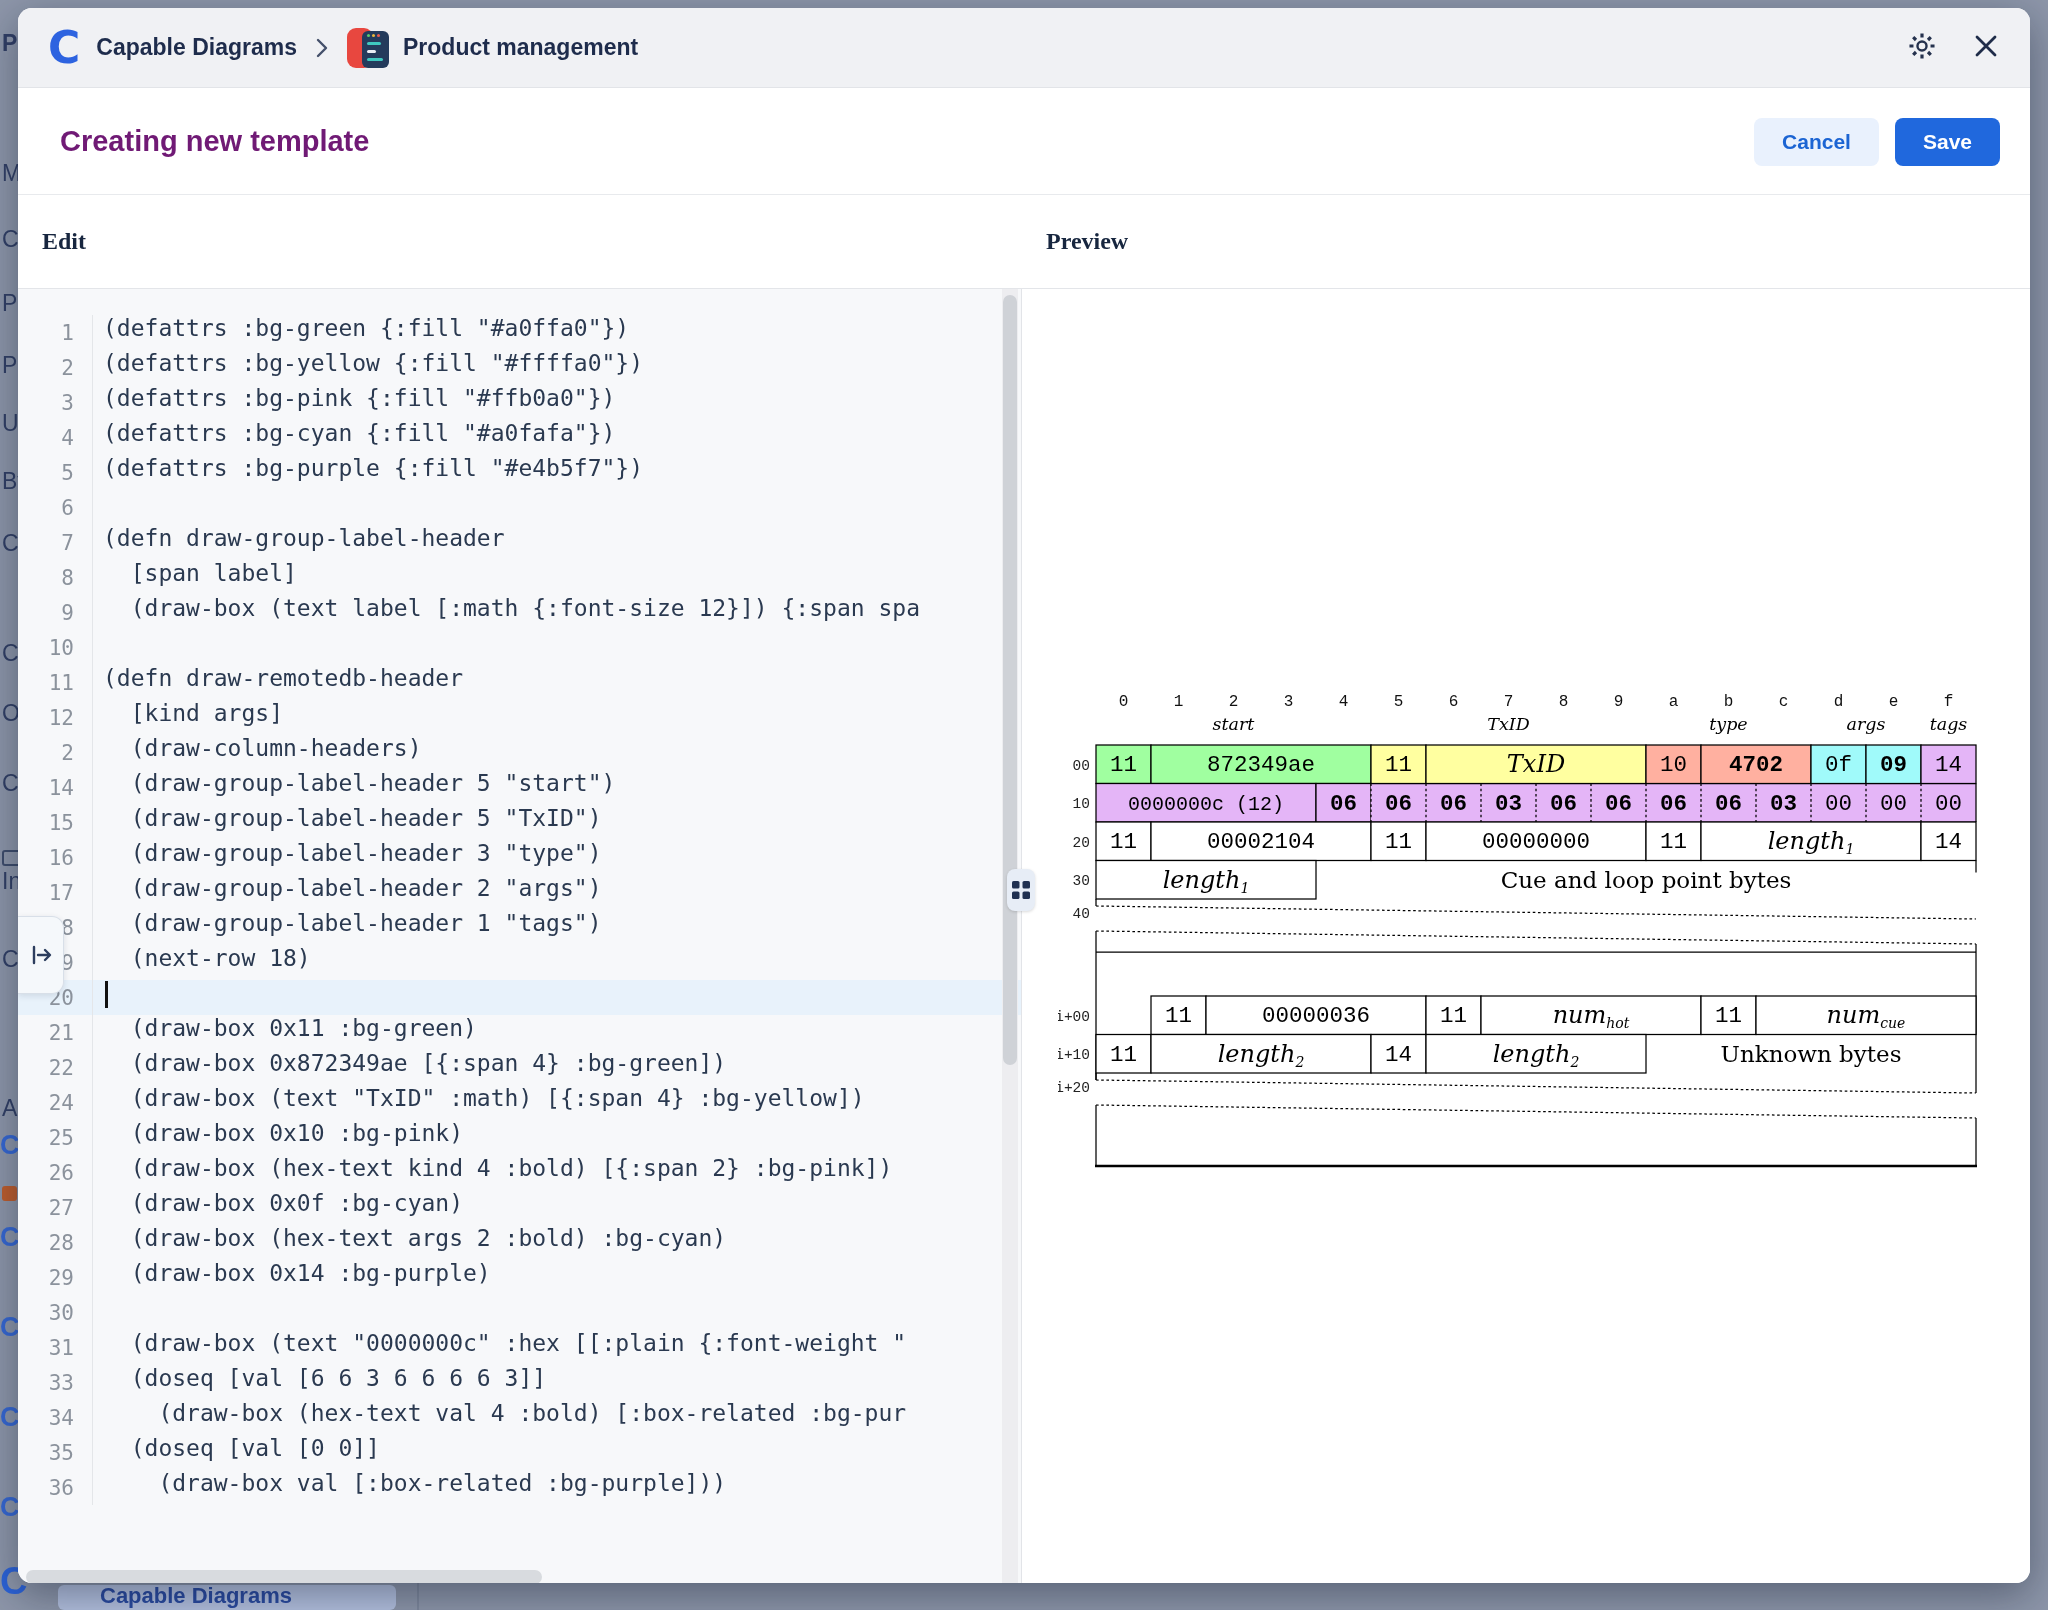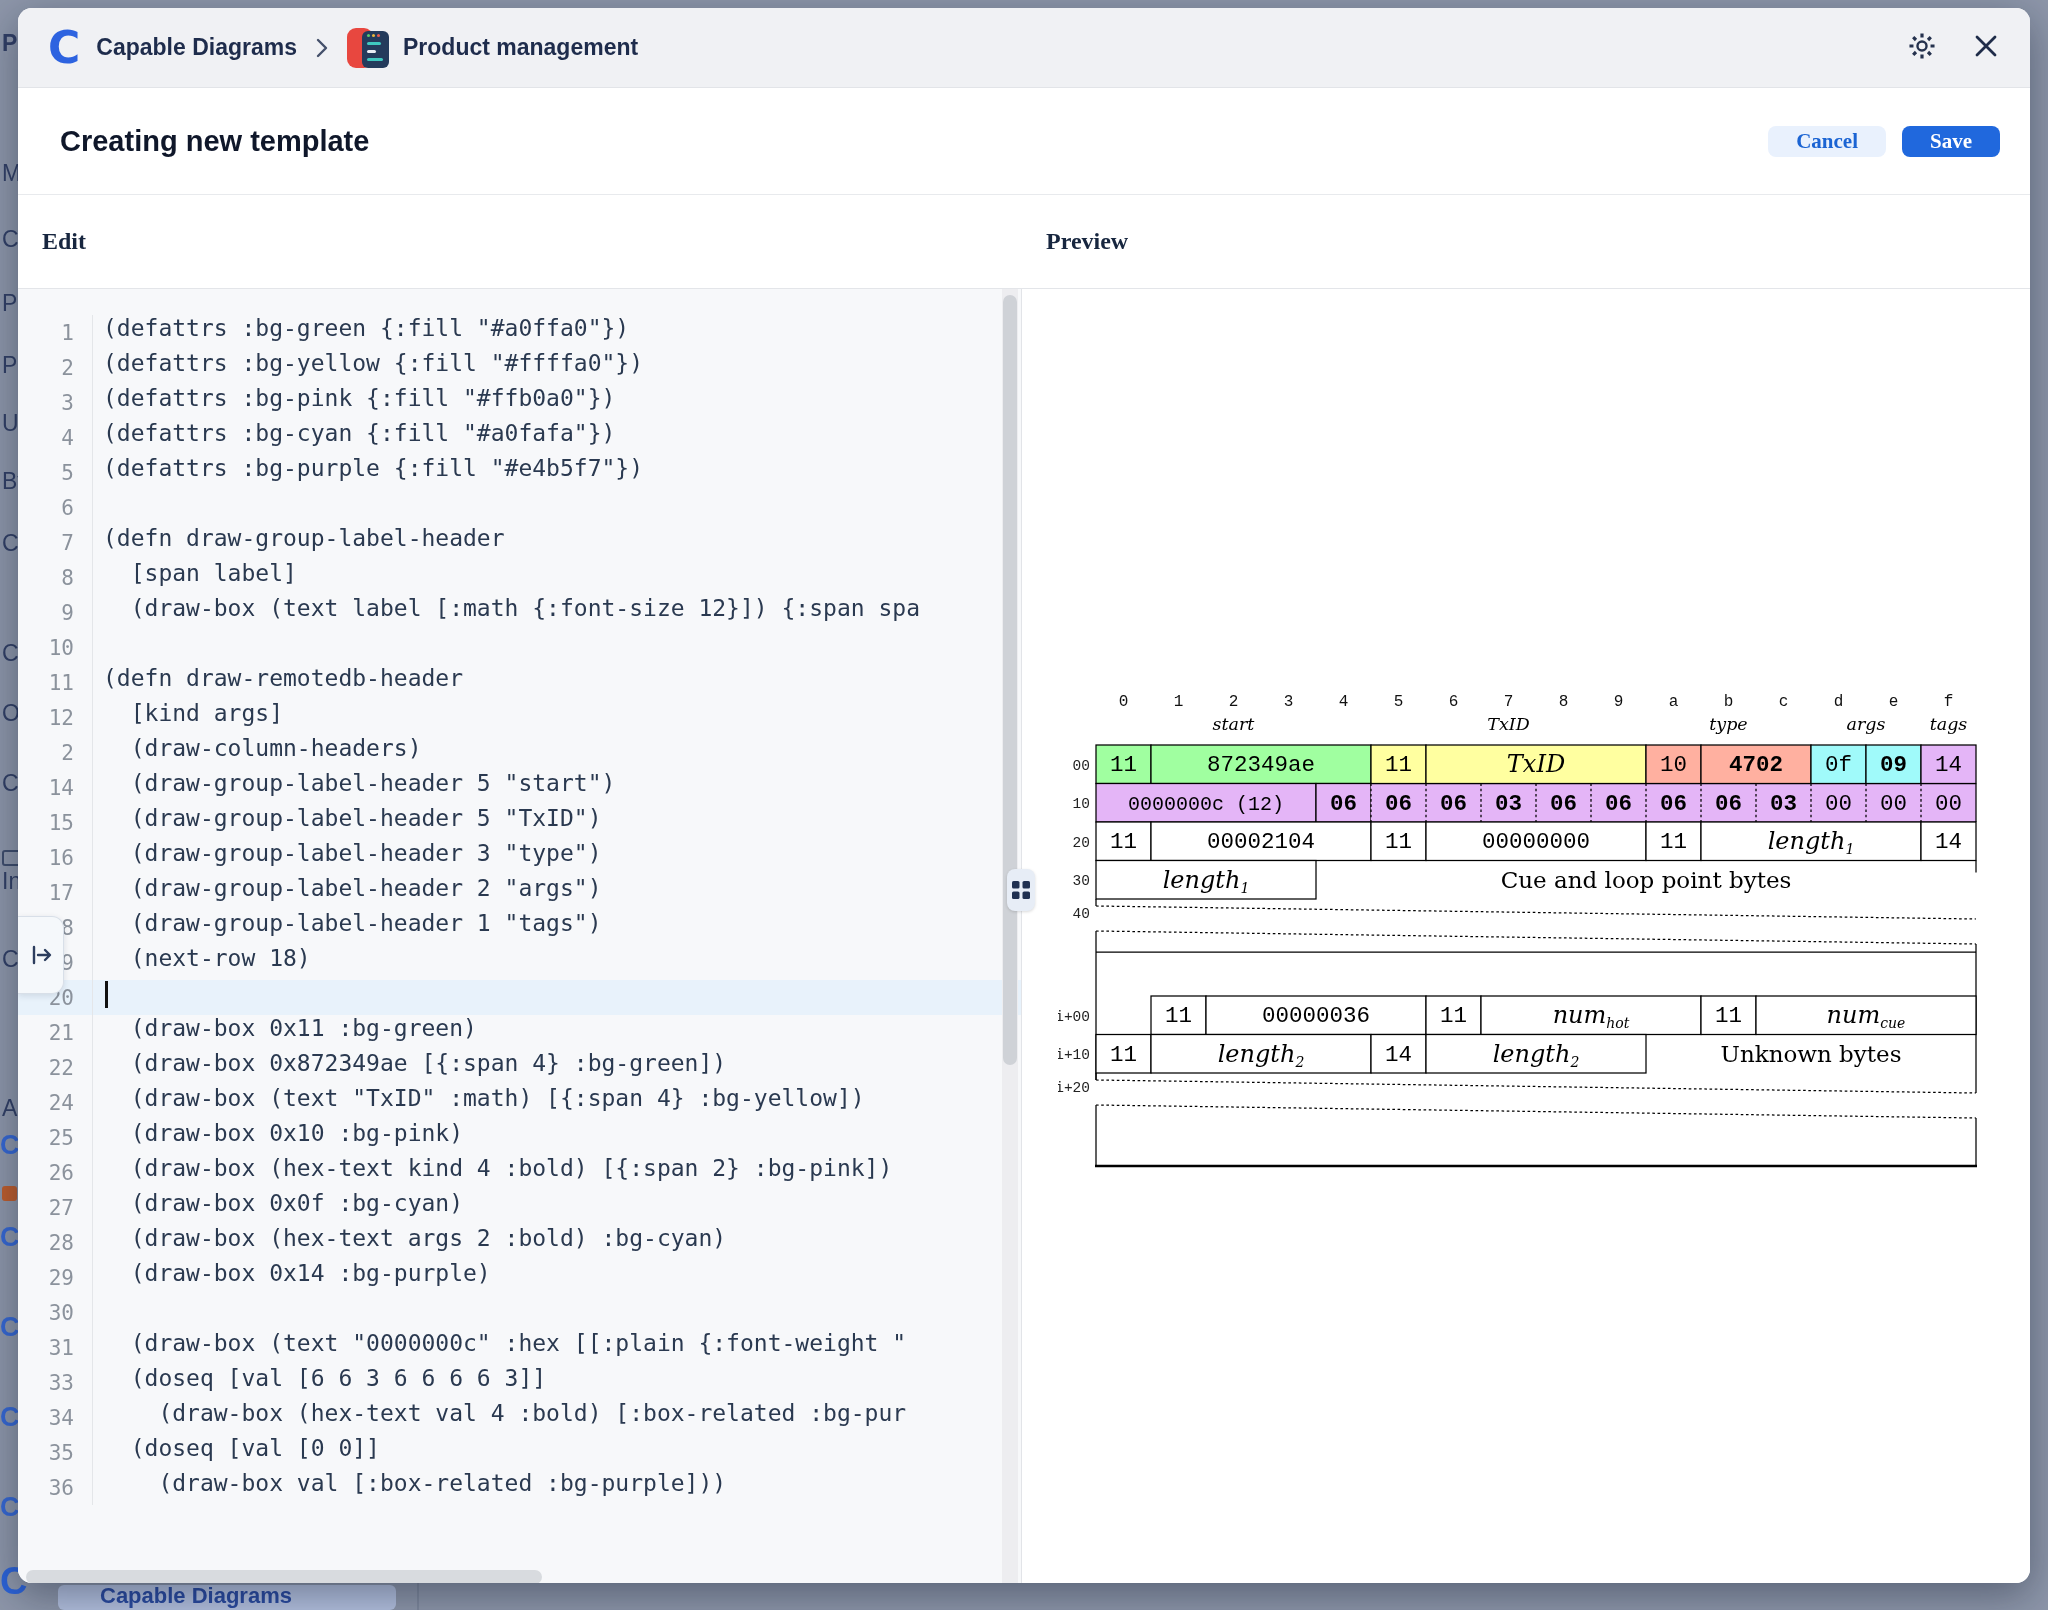--- a/index.html
+++ b/index.html
@@ -31,24 +31,24 @@
   #pm-icon .red{position:absolute;left:0;top:0;width:26px;height:40px;background:#e8473f;border-radius:9px;}
   #pm-icon .navy{position:absolute;left:15px;top:3px;width:27px;height:37px;background:#243b5c;border-radius:6px;}
   #pm-icon .dots{position:absolute;left:20px;top:6px;display:flex;gap:2px;}
   #pm-icon .dots i{width:3px;height:3px;border-radius:50%;display:block;}
   #pm-icon .bar{position:absolute;height:3px;border-radius:2px;}
   #hdr-right{margin-left:auto;display:flex;align-items:center;gap:34px;}
 
   
   #titlerow{position:absolute;left:0;top:81px;width:100%;height:106px;background:#fff;
             border-bottom:1px solid #e8eaed;display:flex;align-items:center;padding:0 30px 0 42px;box-sizing:border-box;}
-  #page-title{font-size:29px;font-weight:700;color:#0f172a;}
+  #page-title{font-size:29px;font-weight:700;color:#701a75;}
   #titlerow .btns{margin-left:auto;display:flex;gap:16px;}
-  .btn{height:31px;border:none;border-radius:8px;font-size:21px;font-weight:600;
-       padding:0 28px;font-family:Liberation Serif, serif;cursor:pointer;}
+  .btn{height:48px;border:none;border-radius:8px;font-size:21px;font-weight:600;
+       padding:0 28px;font-family:Liberation Sans, sans-serif;cursor:pointer;}
   #btn-cancel{background:#e9f1fd;color:#1b64d3;}
   #btn-save{background:#2068dd;color:#fff;}
 
   
   #panelhdr{position:absolute;left:0;top:187px;width:100%;height:93px;border-bottom:1px solid #e3e5e9;
             display:flex;background:#fff;}
   #panelhdr .ph{display:flex;align-items:center;font-size:24px;font-weight:700;color:#17263f;font-family:Liberation Serif, serif;}
   #ph-edit{width:1004px;padding-left:24px;box-sizing:border-box;}
   #ph-preview{padding-left:24px;}
 

